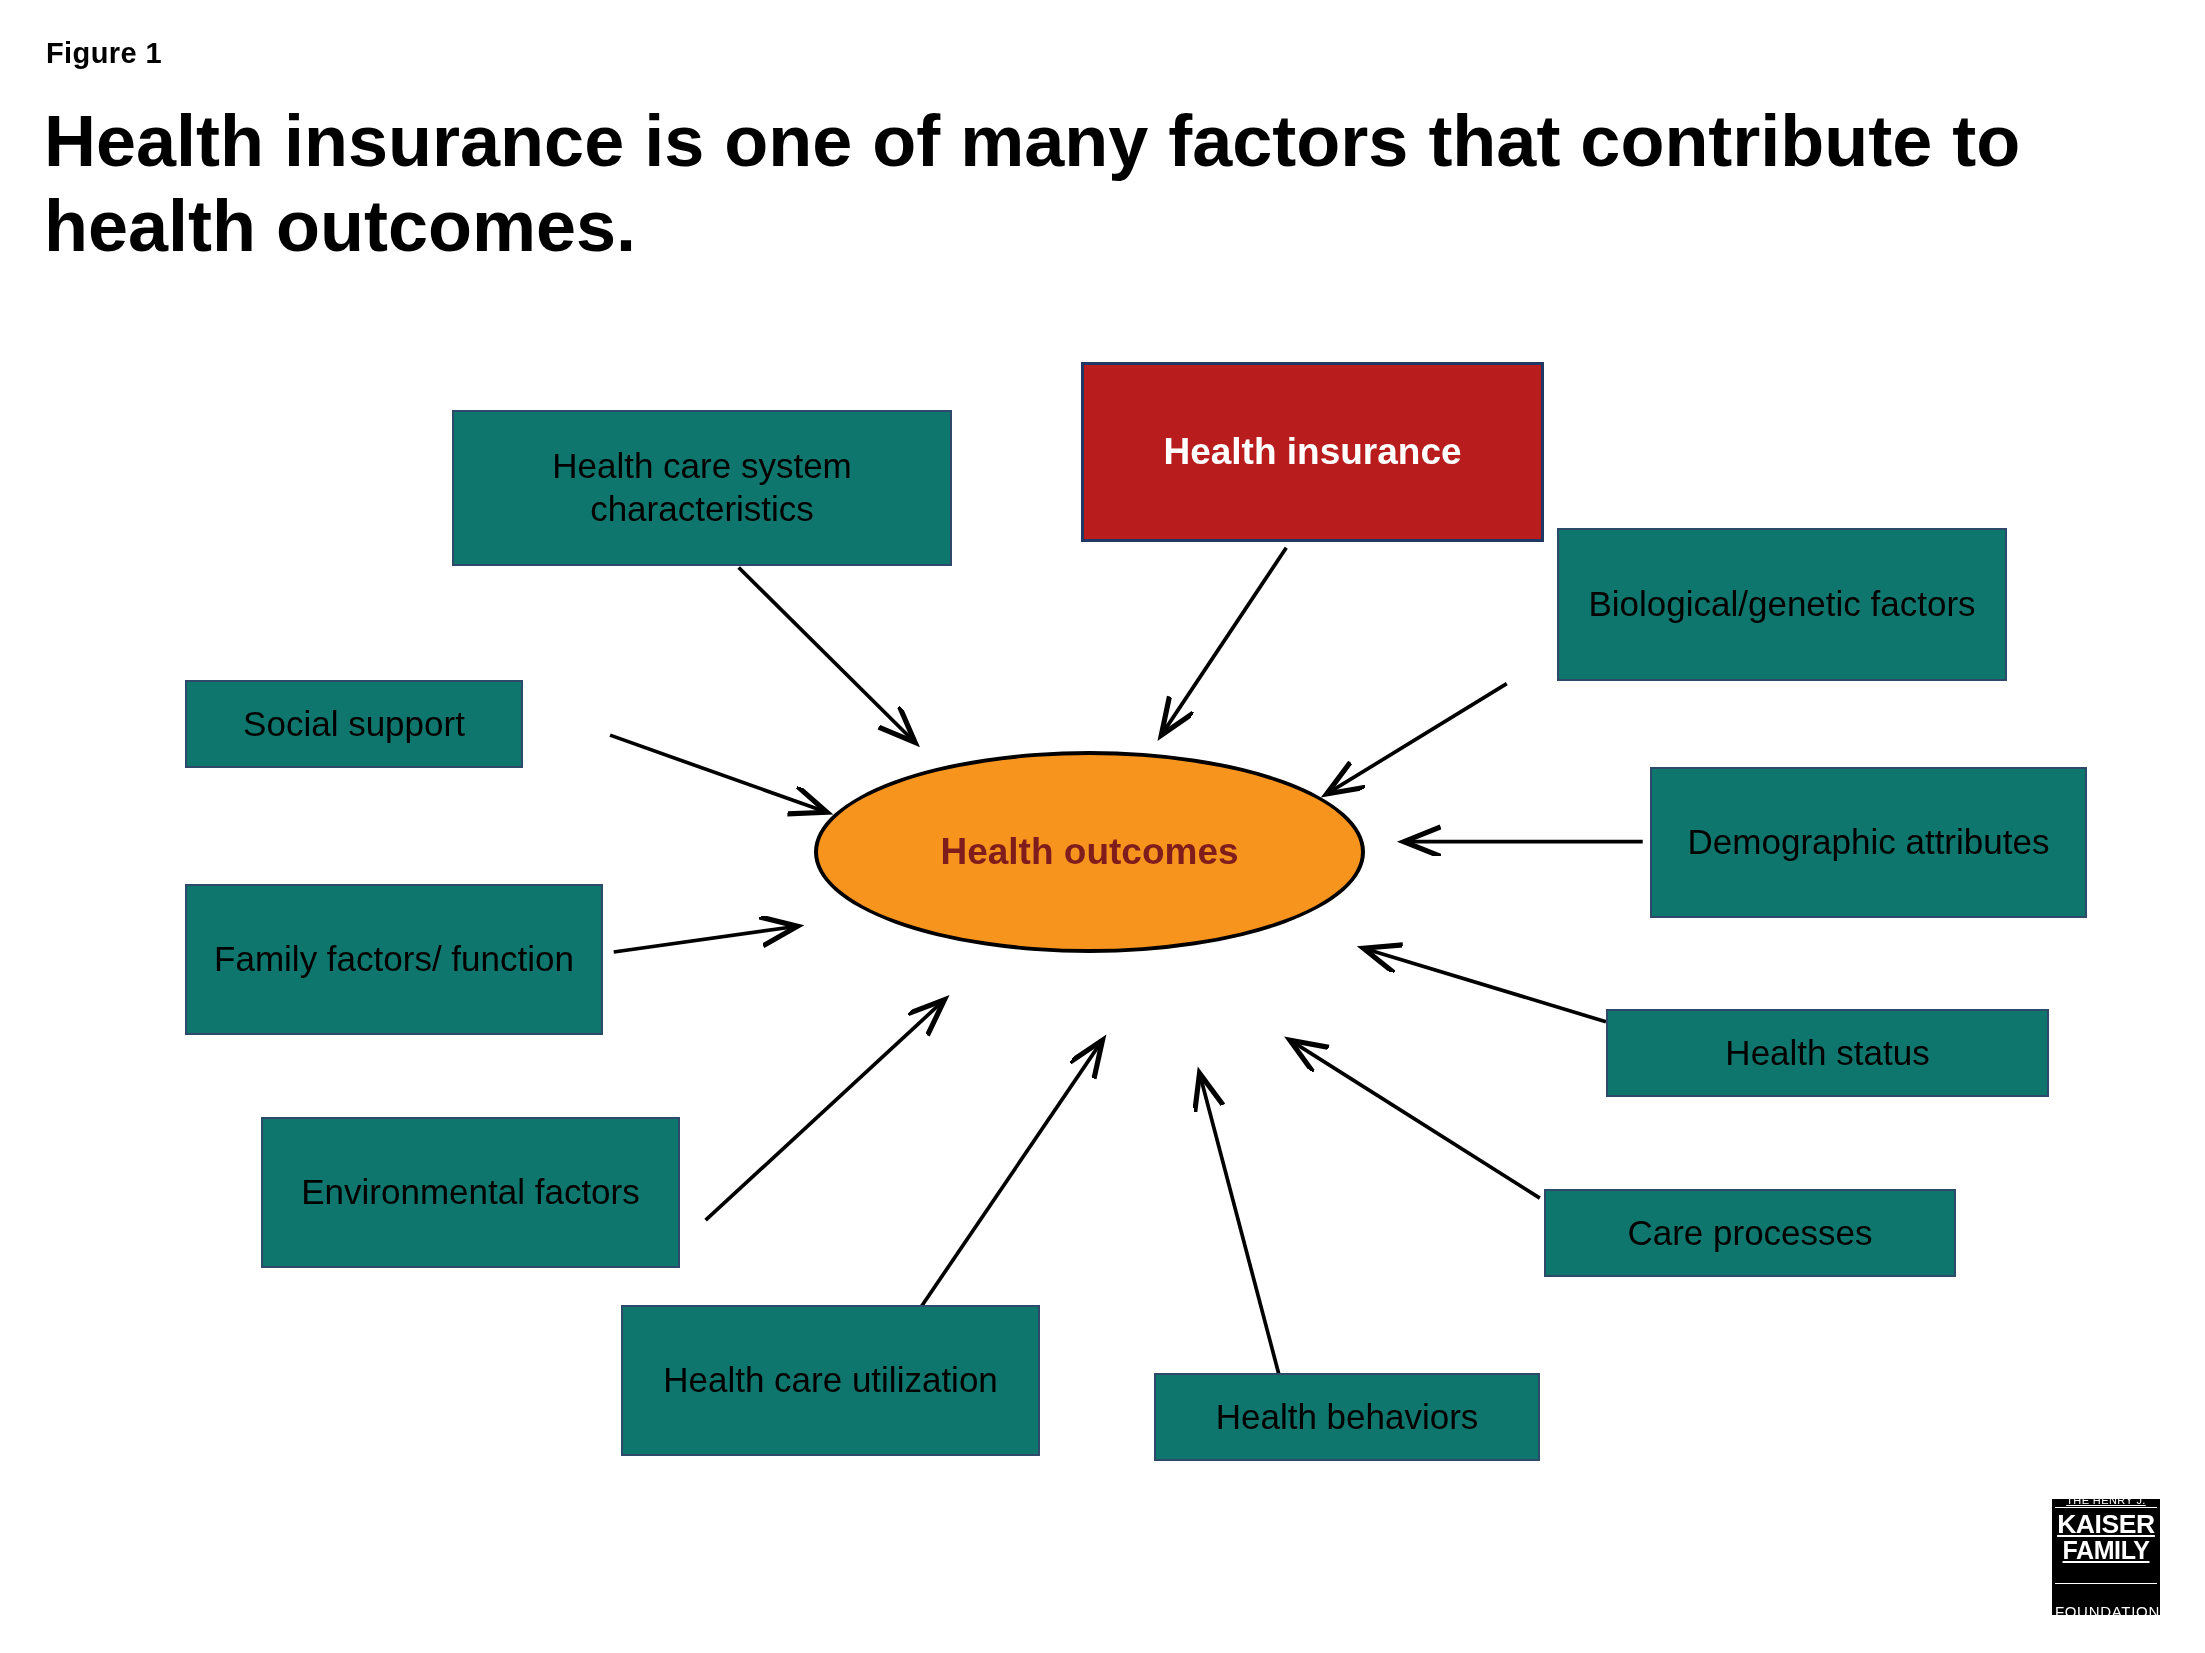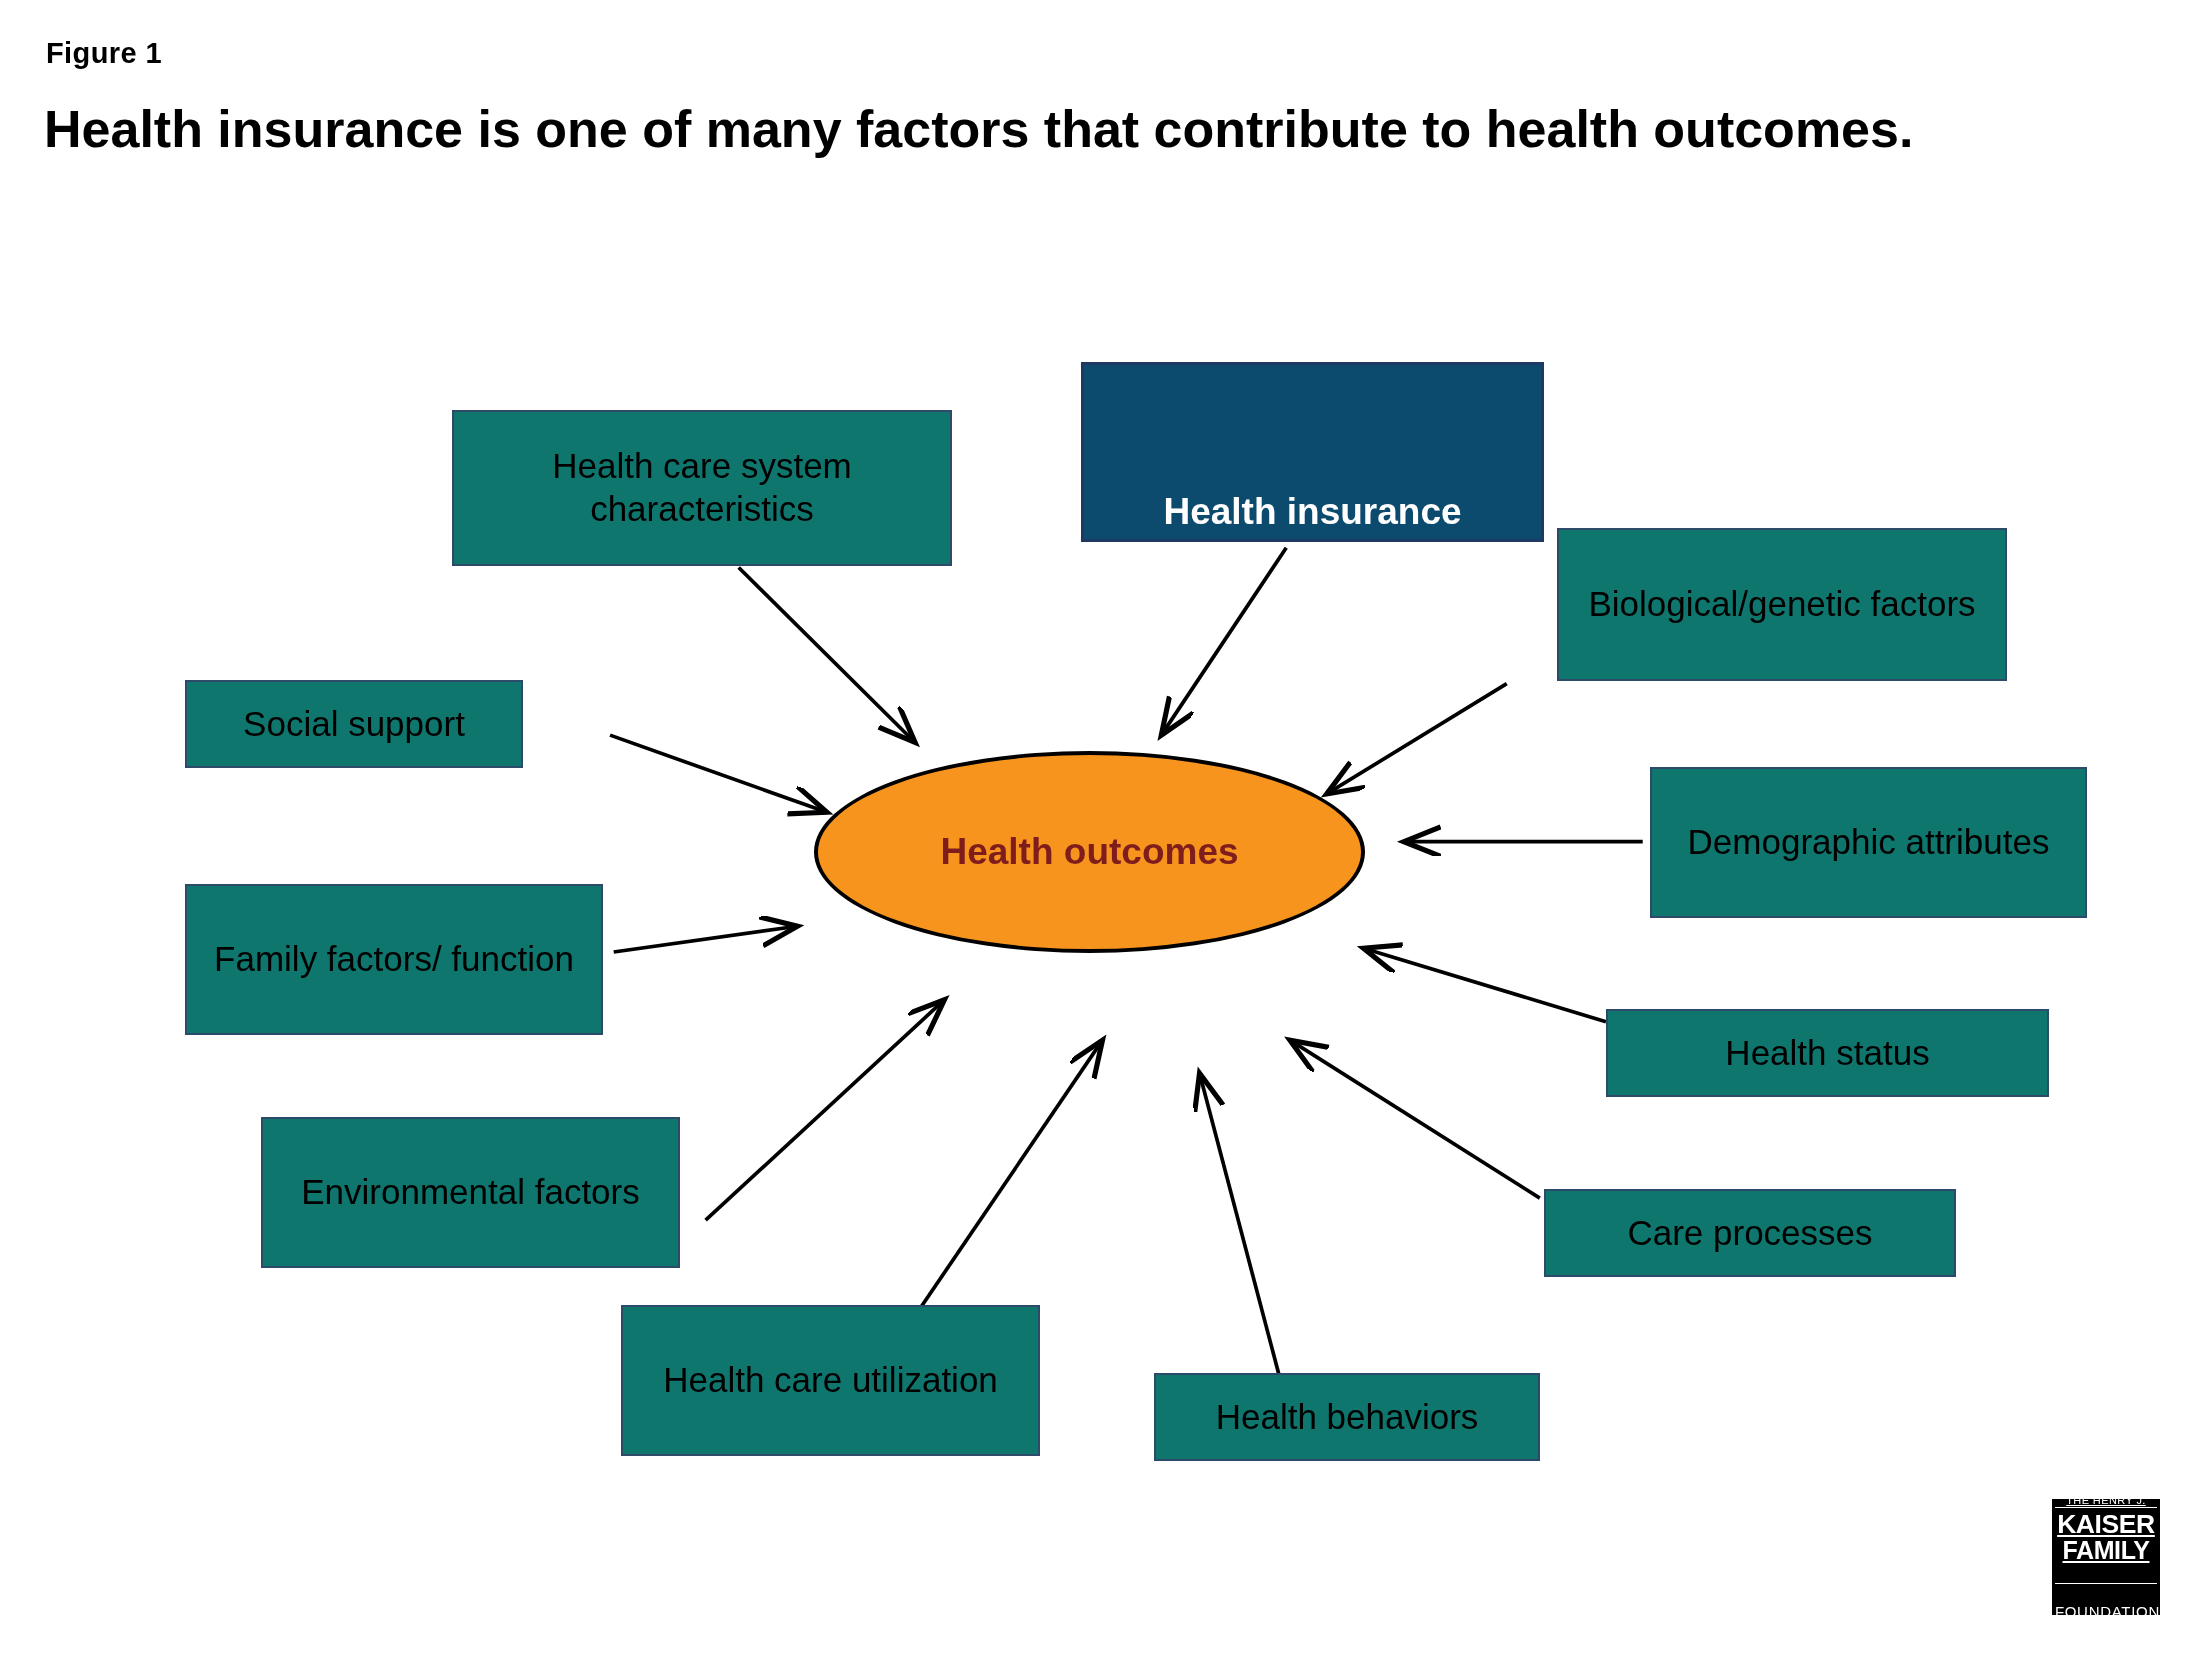--- a/index.html
+++ b/index.html
@@ -21,21 +21,21 @@
     font-size: 29px;
     font-weight: bold;
     color: #000000;
     letter-spacing: 0.4px;
   }
   #page-title {
     position: absolute;
     left: 44px;
     top: 99px;
     width: 2117px;
-    font-size: 52px;
+    font-size: 72px;
     font-weight: bold;
     line-height: 1.18;
     color: #000000;
   }
   #canvas {
     position: absolute;
     left: 0;
     top: 0;
     width: 2205px;
     height: 1654px;
@@ -48,26 +48,25 @@
     display: flex;
     align-items: center;
     justify-content: center;
     text-align: center;
     font-size: 35px;
     line-height: 1.22;
     color: #000000;
     padding: 4.4px 7.4px;
   }
   .node.primary {
-    background: #0c4a6e;
+    background: #b91c1c;
     border: 3.7px solid #1f3864;
     color: #ffffff;
     font-weight: bold;
     font-size: 37px;
-    align-items: flex-end;
   }
   #center-node {
     position: absolute;
     box-sizing: border-box;
     background: #f7941e;
     border: 4.4px solid #000000;
     border-radius: 50%;
     display: flex;
     align-items: center;
     justify-content: center;

